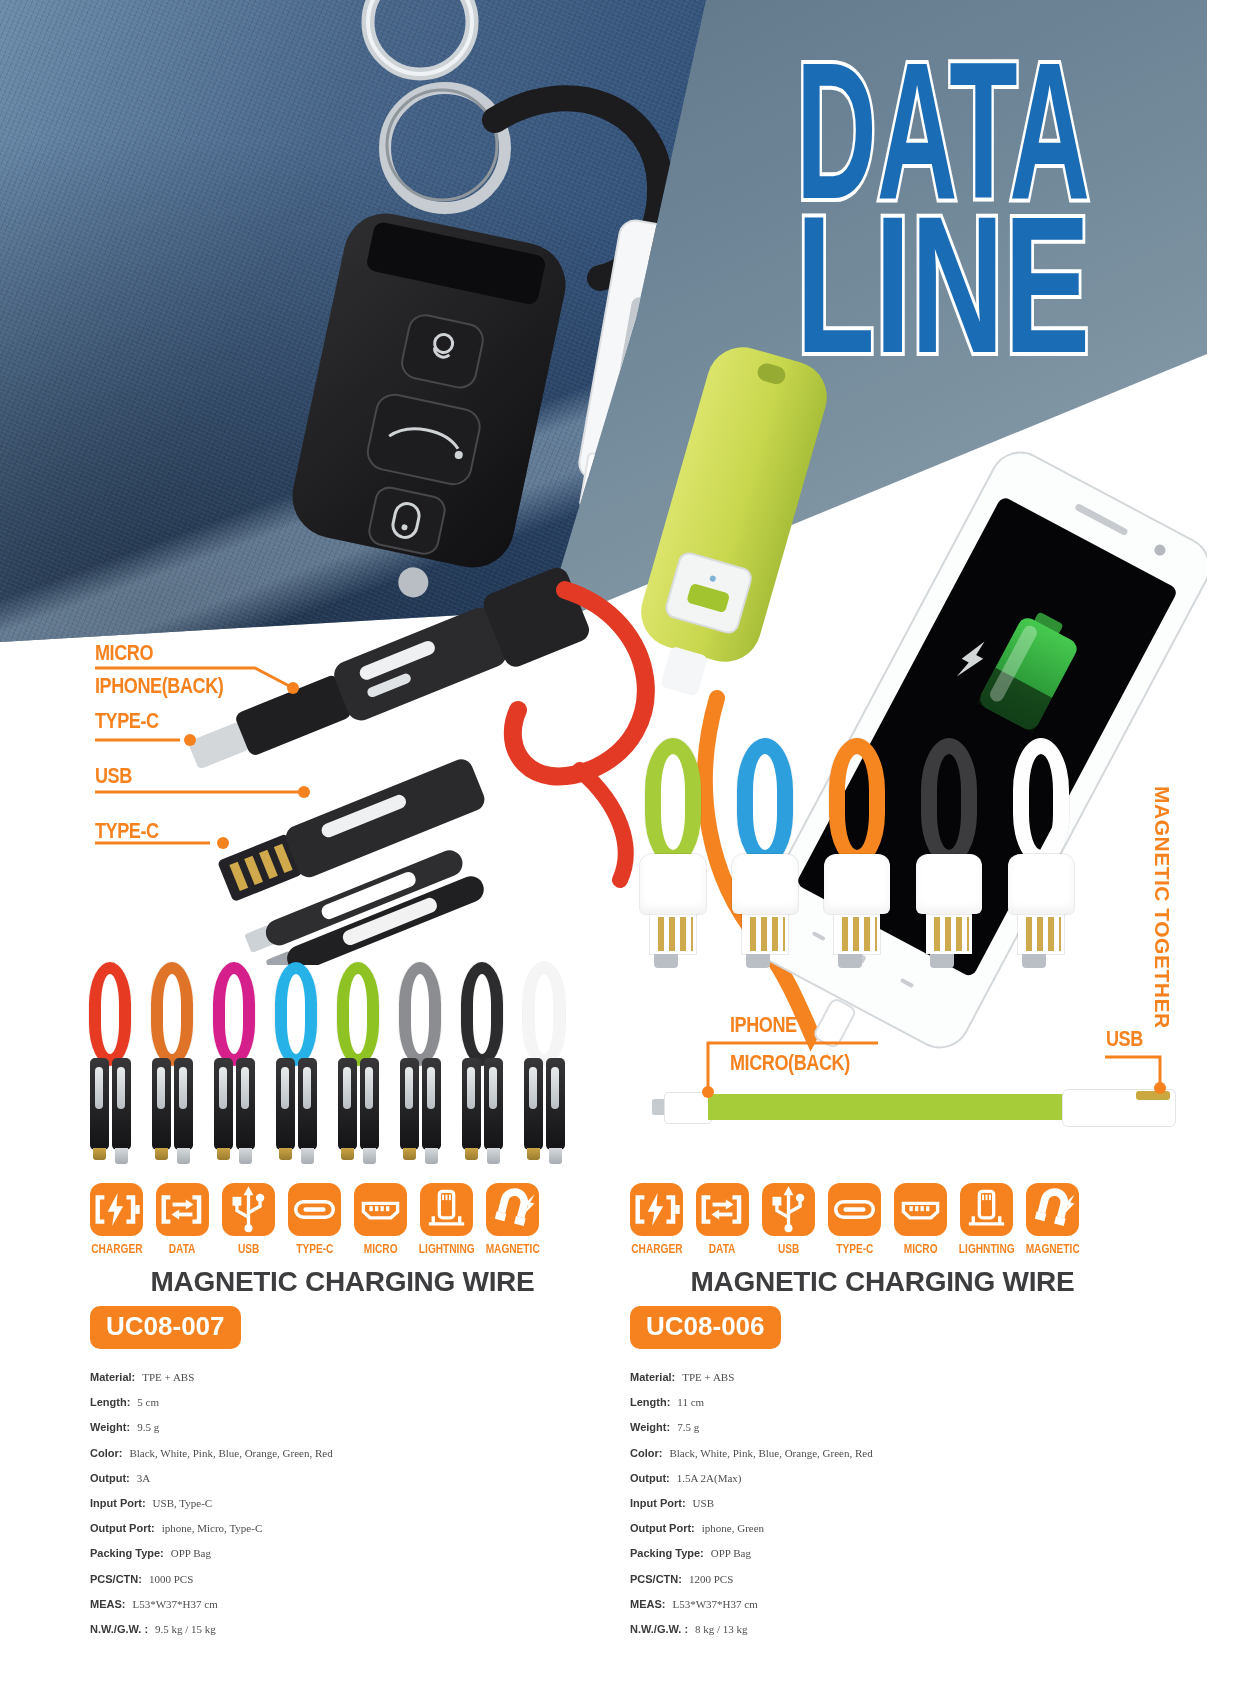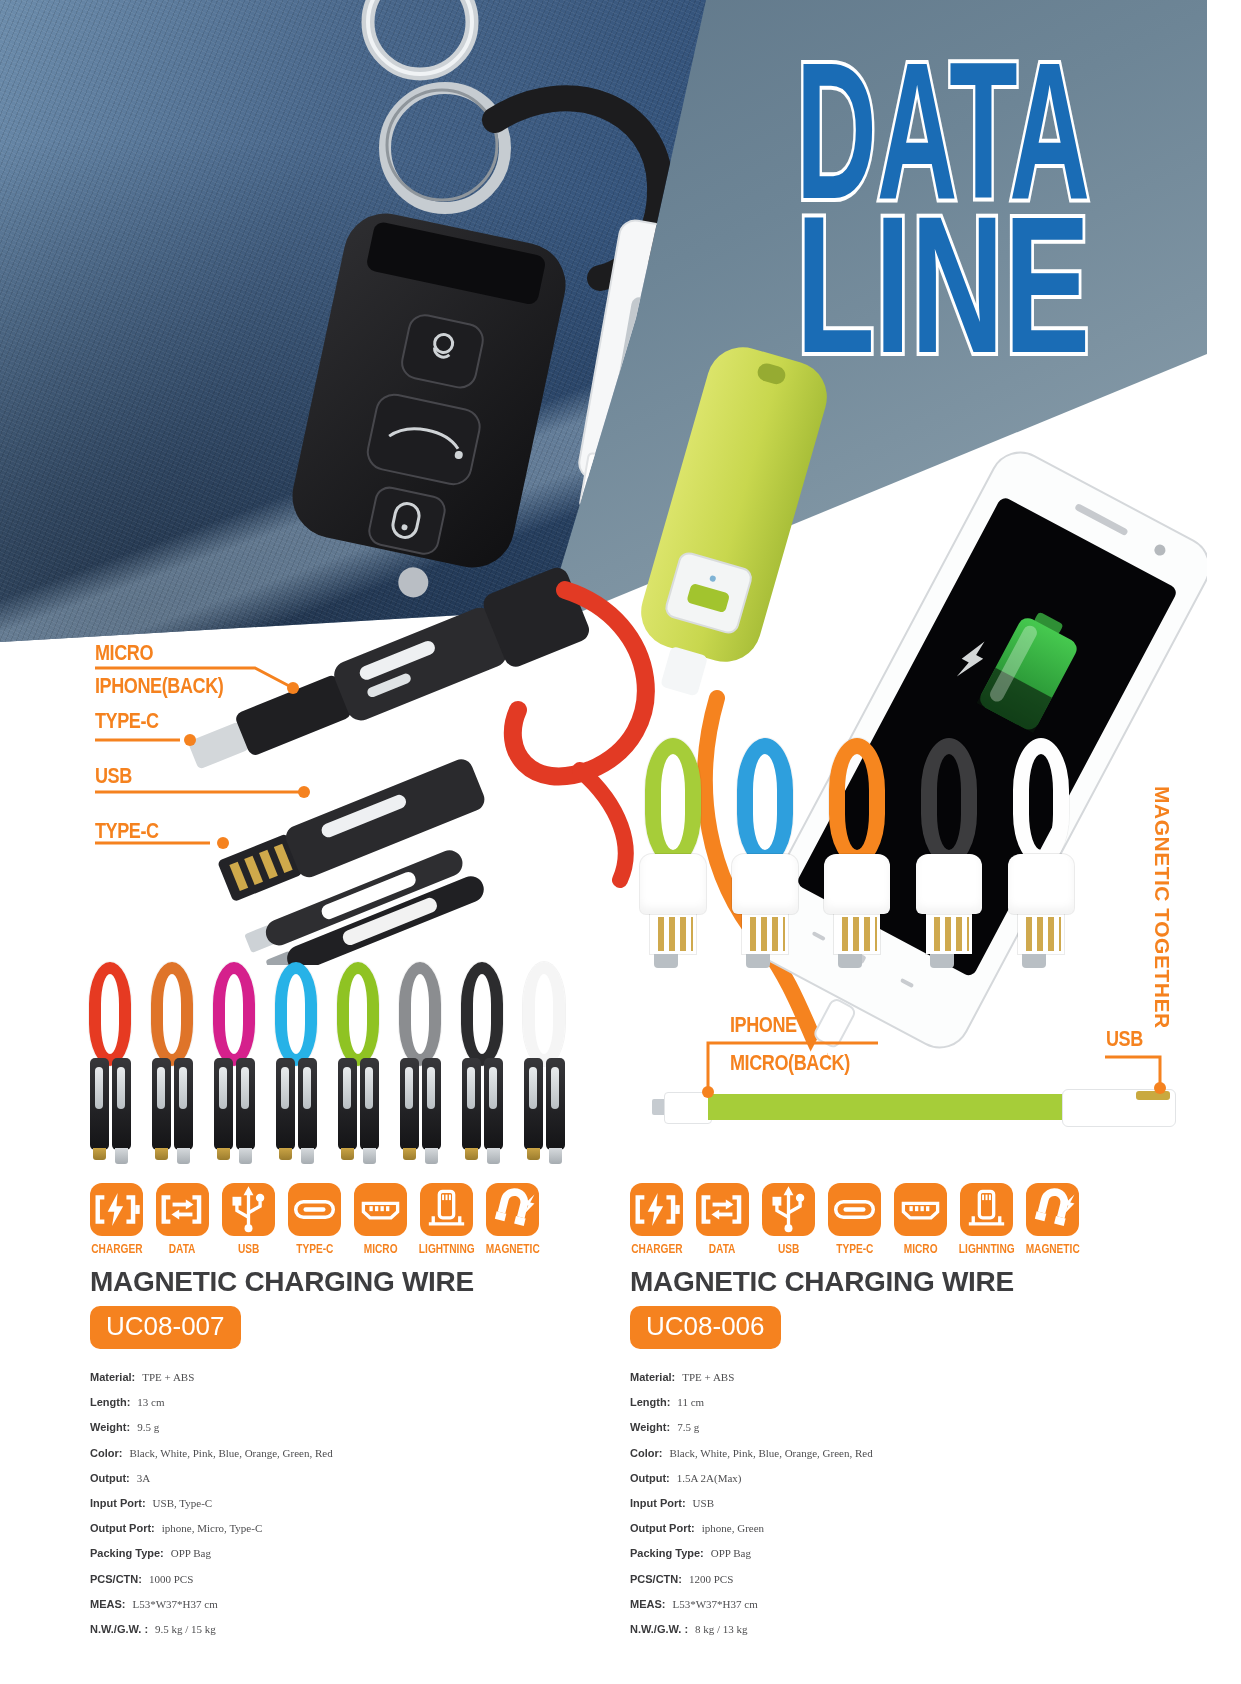--- a/index.html
+++ b/index.html
@@ -87,23 +87,23 @@
   .icon-svg g{display:none;}
   .icon-tile[data-icon="charger"] .g-charger{display:block;}
   .icon-tile[data-icon="data"] .g-data{display:block;}
   .icon-tile[data-icon="usb"] .g-usb{display:block;}
   .icon-tile[data-icon="type-c"] .g-type-c{display:block;}
   .icon-tile[data-icon="micro"] .g-micro{display:block;}
   .icon-tile[data-icon="lightning"] .g-lightning{display:block;}
   .icon-tile[data-icon="magnetic"] .g-magnetic{display:block;}
   .icon-label{margin-top:5px;color:#F5821F;font-weight:bold;font-size:13px;white-space:nowrap;
        transform:scaleX(.78);}
-  .product-title{margin:10px 0 0 0;font-size:28px;font-weight:bold;color:#3D3D3F;letter-spacing:-.3px;}
+  .product-title{margin:10px 0 0 0;font-size:28px;font-weight:bold;color:#3D3D3F;letter-spacing:-.3px;text-align:center;}
   .model-badge{display:inline-block;margin-top:8px;padding:5px 16px 7px 16px;background:#F5821F;
-       border-radius:10px;color:#fff;font-size:26px;font-weight:normal;}
+       border-radius:10px;color:#fff;font-size:26px;font-weight:bold;}
   .specs{margin-top:16px;}
   .spec-row{display:flex;font-size:11px;line-height:25.2px;}
   .spec-label{font-weight:bold;color:#39393B;margin-right:7px;white-space:nowrap;}
   .spec-value{color:#4E4E50;font-family:Liberation Serif, serif;}
 </style>
 </head>
 <body>
 
 <div class="page">
 
@@ -762,21 +762,21 @@
     </div>
     <h2 class="product-title">MAGNETIC CHARGING WIRE</h2>
     <div class="model-badge">UC08-007</div>
     <div class="specs">
       <div class="spec-row">
           <span class="spec-label">Material:</span>
           <span class="spec-value">TPE + ABS</span>
         </div>
         <div class="spec-row">
           <span class="spec-label">Length:</span>
-          <span class="spec-value">13 cm</span>
+          <span class="spec-value">5 cm</span>
         </div>
         <div class="spec-row">
           <span class="spec-label">Weight:</span>
           <span class="spec-value">9.5 g</span>
         </div>
         <div class="spec-row">
           <span class="spec-label">Color:</span>
           <span class="spec-value">Black, White, Pink, Blue, Orange, Green, Red</span>
         </div>
         <div class="spec-row">

